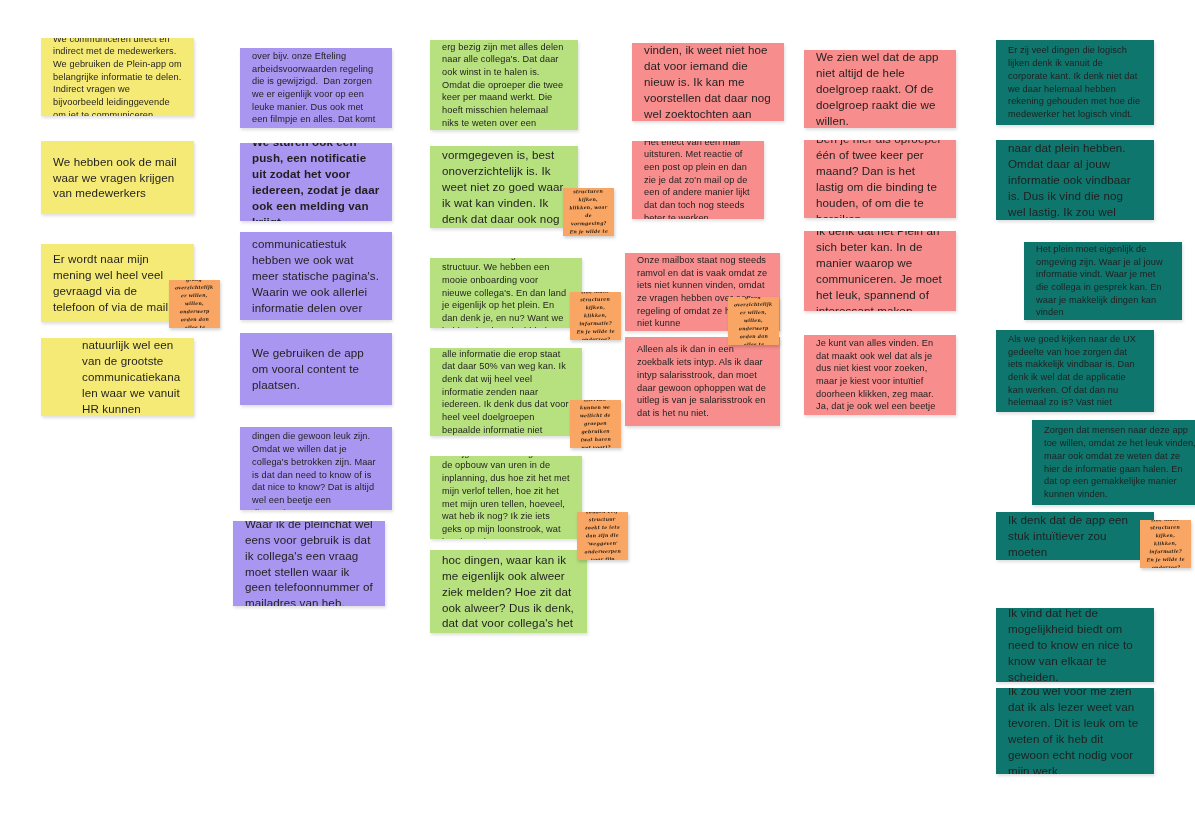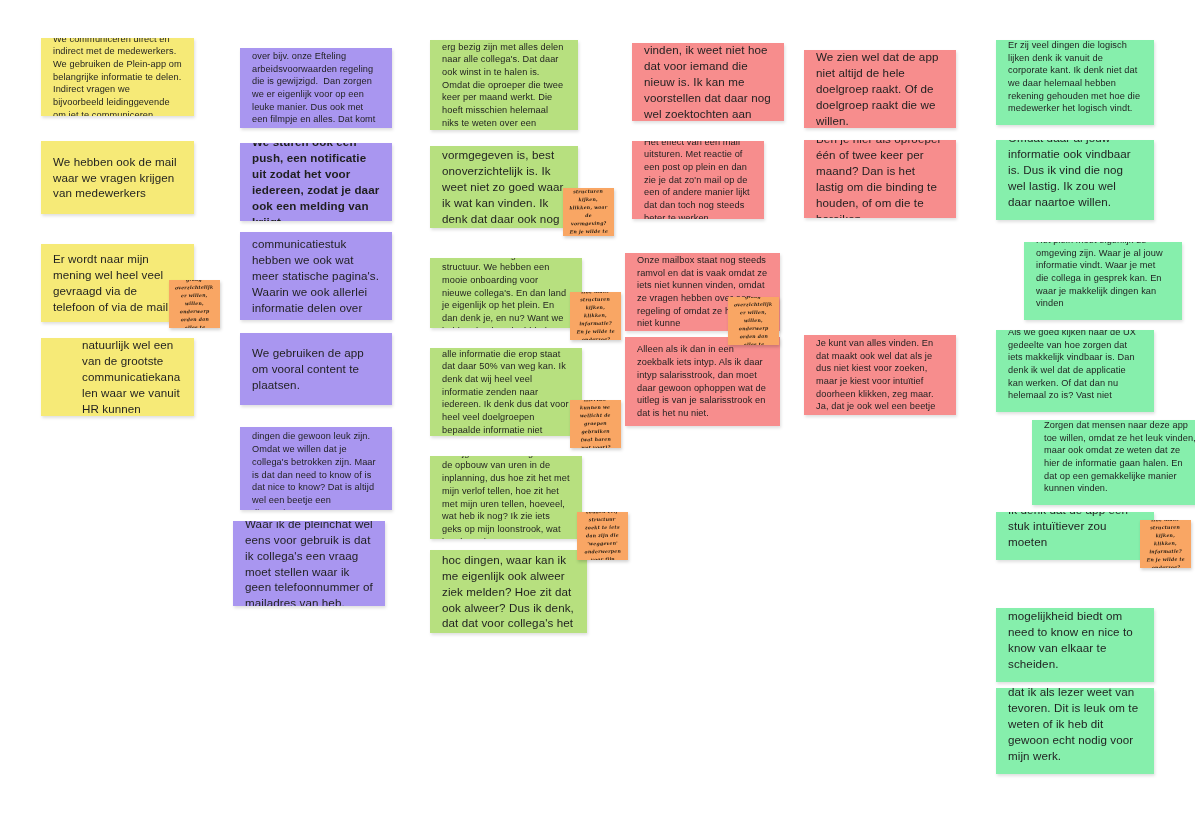--- a/index.html
+++ b/index.html
@@ -34,21 +34,21 @@
     display: flex;
     align-items: center;
   }
   .note > span { display: block; width: 100%; }
   .note.sz-s  { font-size: 9.2px; }
   .note.sz-m  { font-size: 11.6px; }
   .note.yellow { background: #f6ea77; }
   .note.purple { background: #a996f0; }
   .note.green  { background: #b7e07f; }
   .note.red    { background: #f78d8d; }
-  .note.blue   { background: #86efac; align-items: flex-end; }
+  .note.blue   { background: #0f766e; }
   .handnote {
     position: absolute;
     background: #f9a664;
     box-shadow: 1px 2px 3px rgba(0,0,0,0.18);
     padding: 6px 5px;
     overflow: hidden;
     display: flex;
     align-items: center;
     justify-content: center;
   }
@@ -135,20 +135,23 @@
   <div class="note red sz-s" style="left:625px; top:337px; width:155px; height:89px;">
     <span>Alleen als ik dan in een zoekbalk iets intyp. Als ik daar intyp salarisstrook, dan moet daar gewoon ophoppen wat de uitleg is van je salarisstrook en dat is het nu niet.</span>
   </div>
 
   <div class="note red sz-m" style="left:804px; top:50px; width:152px; height:78px;">
     <span>We zien wel dat de app niet altijd de hele doelgroep raakt. Of de doelgroep raakt die we willen.</span>
   </div>
   <div class="note red sz-m" style="left:804px; top:140px; width:152px; height:78px;">
     <span>Ben je hier als oproeper één of twee keer per maand? Dan is het lastig om die binding te houden, of om die te bereiken.</span>
   </div>
+  <div class="note red sz-m" style="left:804px; top:231px; width:152px; height:80px;">
+    <span>Ik denk dat het Plein an sich beter kan. In de manier waarop we communiceren. Je moet het leuk, spannend of interessant maken.</span>
+  </div>
   <div class="note red sz-s" style="left:804px; top:335px; width:152px; height:80px;">
     <span>Ze hebben heel veel pagina's. Je kunt van alles vinden. En dat maakt ook wel dat als je dus niet kiest voor zoeken, maar je kiest voor intuïtief doorheen klikken, zeg maar. Ja, dat je ook wel een beetje verdwaald.</span>
   </div>
 
   <div class="note blue sz-s" style="left:996px; top:40px; width:158px; height:85px;">
     <span>Er zij veel dingen die logisch lijken denk ik vanuit de corporate kant. Ik denk niet dat we daar helemaal hebben rekening gehouden met hoe die medewerker het logisch vindt.</span>
   </div>
   <div class="note blue sz-m" style="left:996px; top:140px; width:158px; height:80px;">
     <span>We willen juist iedereen naar dat plein hebben. Omdat daar al jouw informatie ook vindbaar is. Dus ik vind die nog wel lastig. Ik zou wel daar naartoe willen.</span>
   </div>

